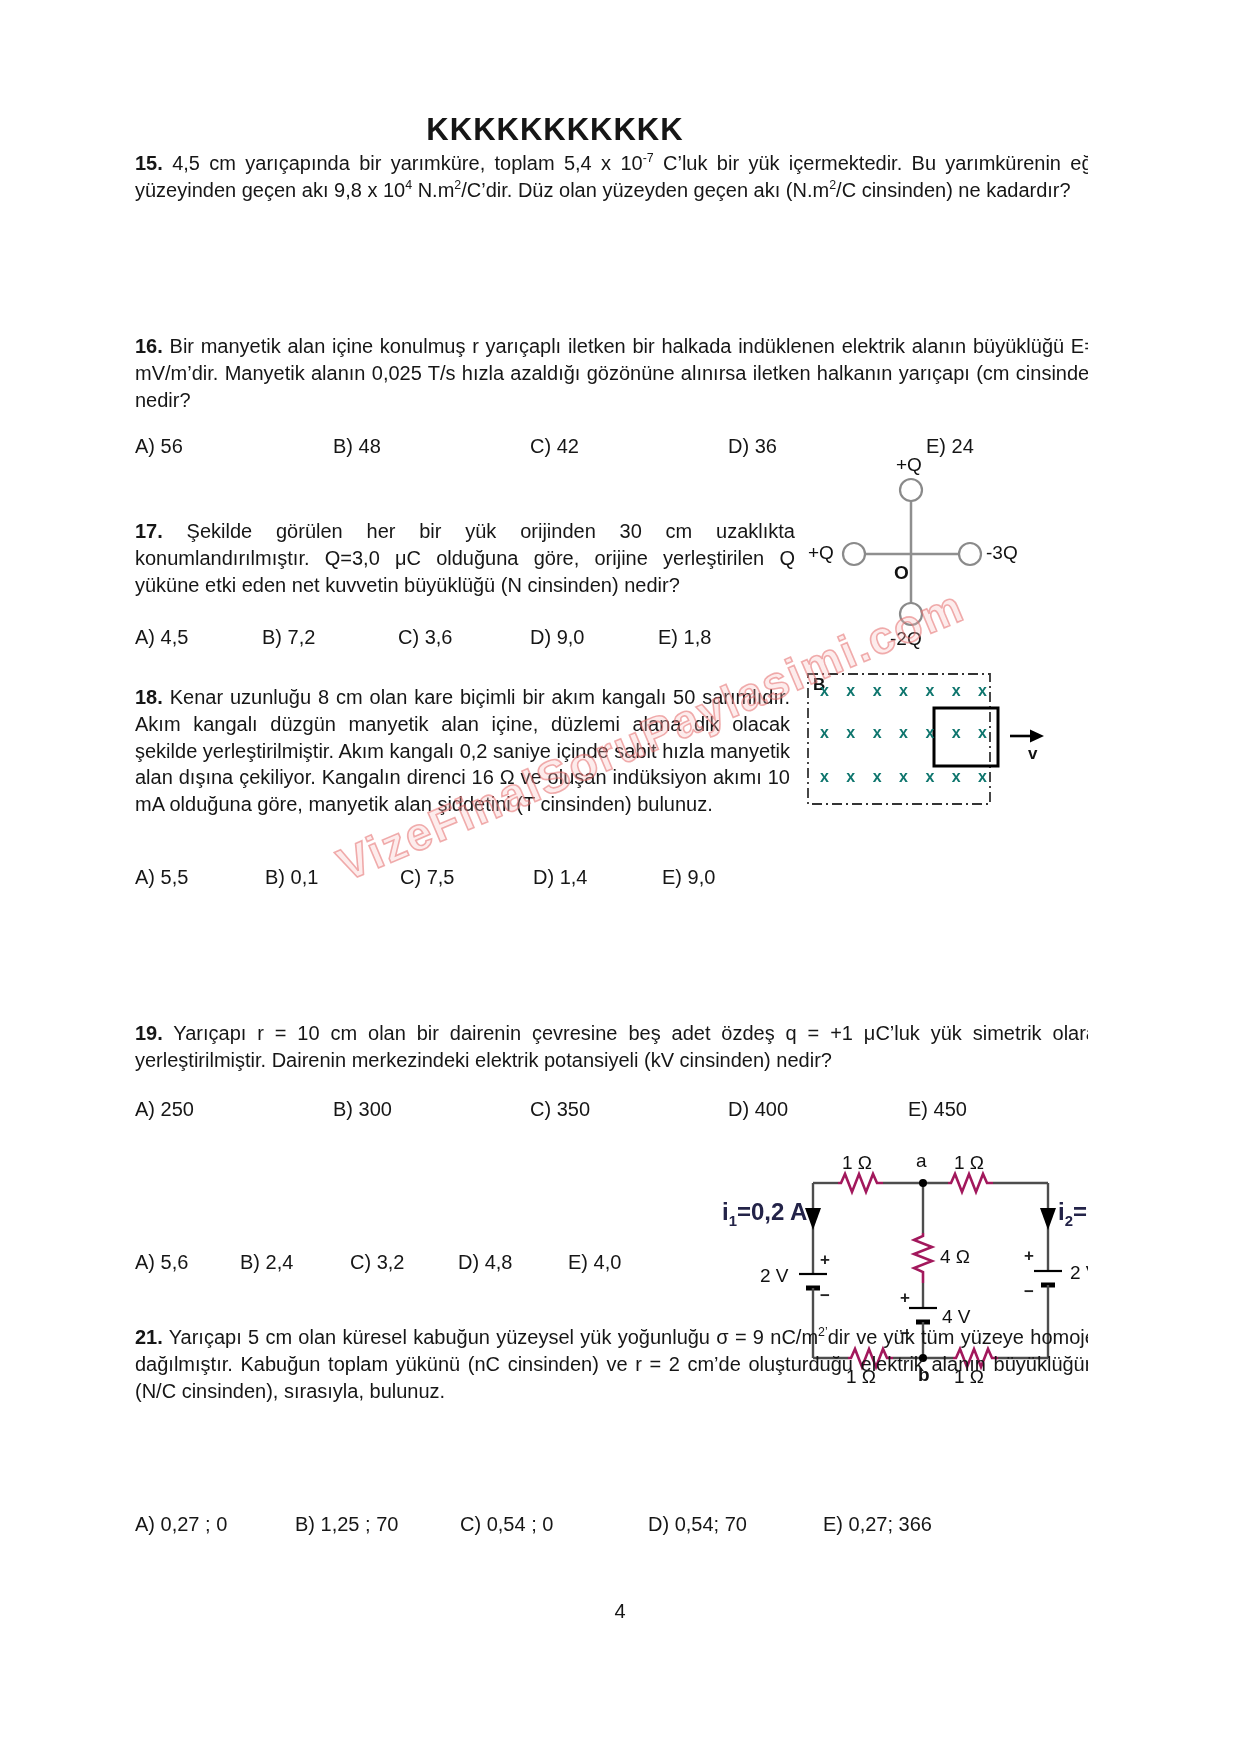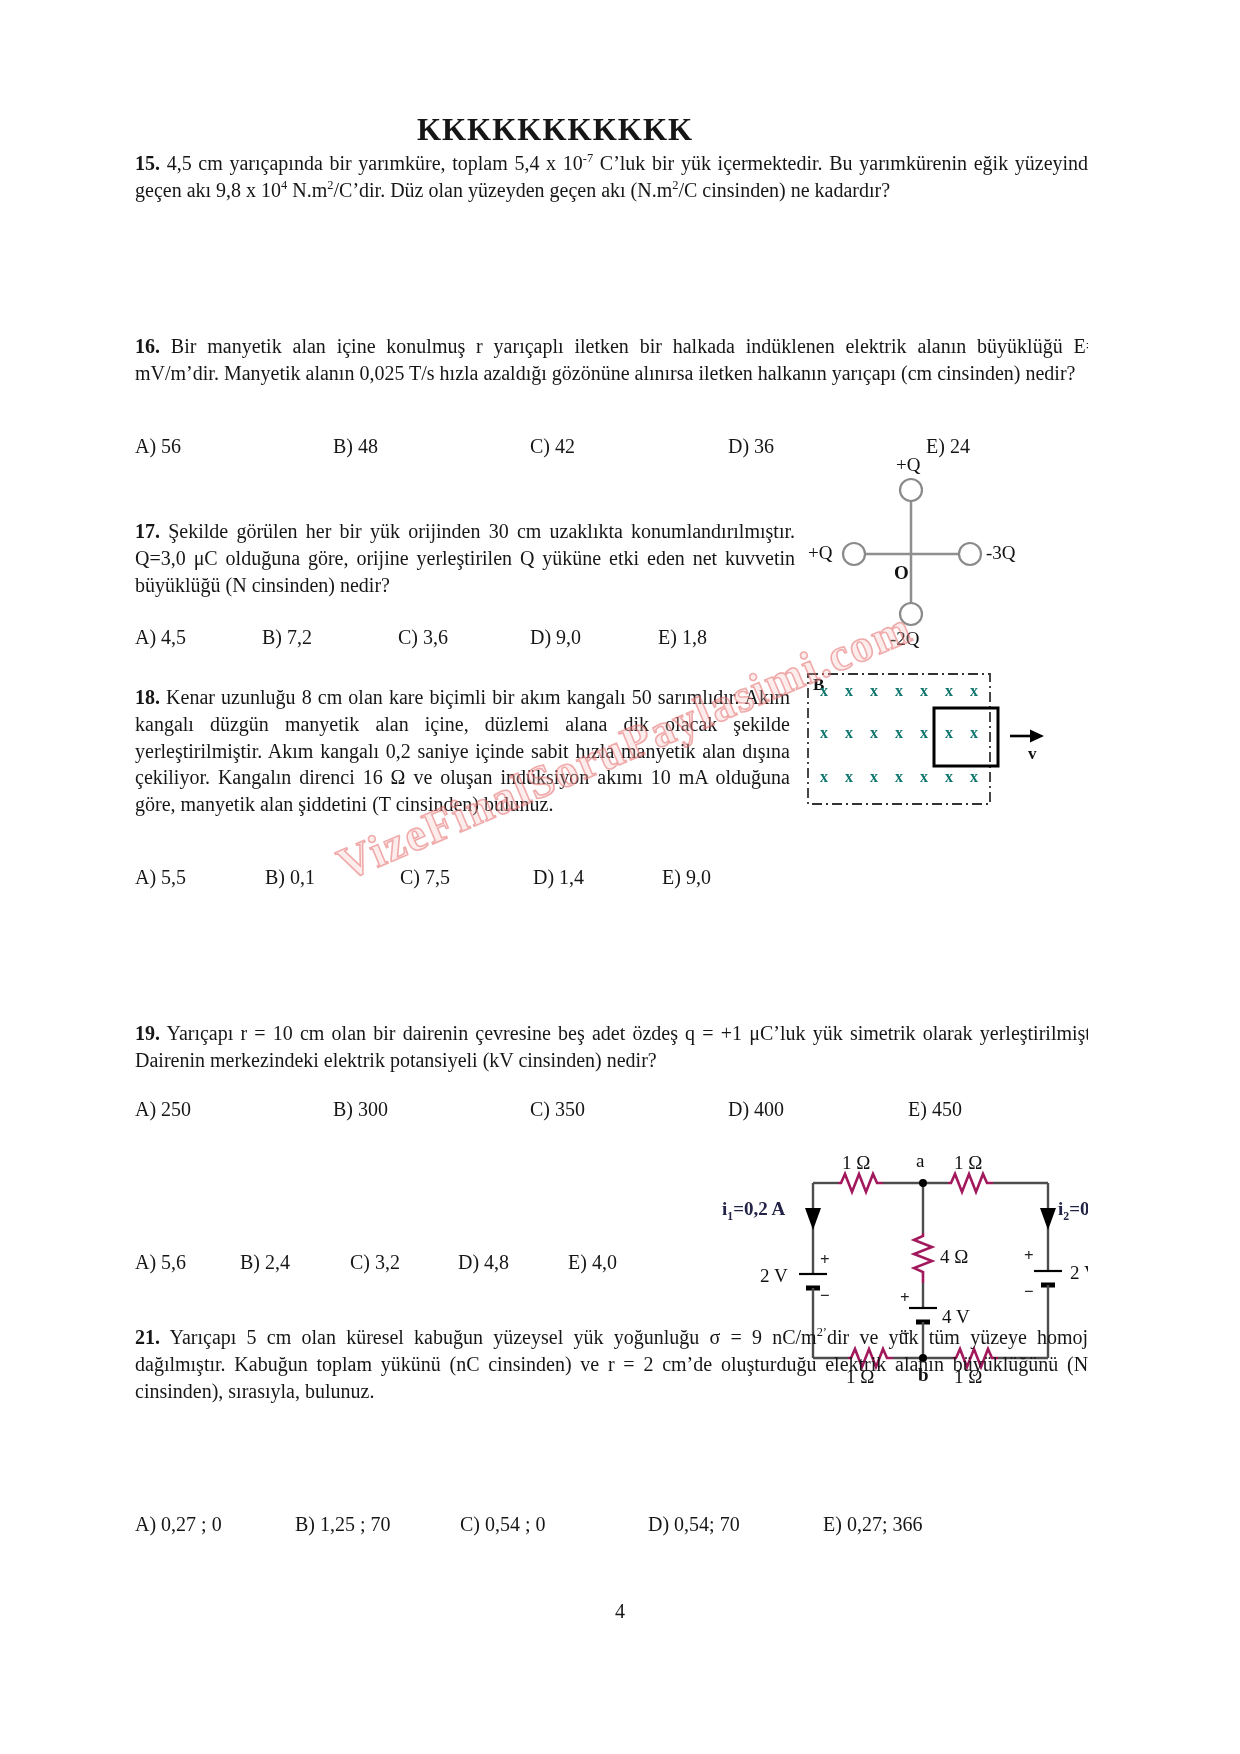--- a/index.html
+++ b/index.html
@@ -1,31 +1,31 @@
 <!DOCTYPE html>
 <html><head>
 <meta charset="utf-8">
 <style>
   html,body{margin:0;padding:0;background:#ffffff;}
   .sheet{position:relative;width:1088px;height:1754px;background:#fff;overflow:hidden;
-         font-family:Liberation Serif, serif;color:#161616;}
+         font-family:Liberation Sans, sans-serif;color:#161616;}
   .abs{position:absolute;}
   .title{font-size:31px;font-weight:700;text-align:center;letter-spacing:1px;}
   .qtext{margin:0;font-size:20px;line-height:1.34;text-align:justify;}
   .qtext b{font-weight:700;}
   sup{font-size:62%;line-height:0;}
   sub{font-size:62%;line-height:0;}
   .opts{position:absolute;height:28px;width:1000px;}
   .opts span{position:absolute;top:0;white-space:nowrap;font-size:20px;}
   .fig{position:absolute;}
   .flabel{position:absolute;font-size:19px;white-space:nowrap;color:#111;}
   .flabel.bold{font-weight:700;}
   .xrow{position:absolute;left:14px;width:175px;font-size:16px;font-weight:600;
         word-spacing:13px;color:#0f766e;}
-  .cur{color:#232348;font-weight:600;font-size:19px;}
+  .cur{color:#232348;font-weight:600;font-size:24px;}
   .pm{font-size:17px;font-weight:600;color:#222;}
   .watermark{position:absolute;left:340px;top:840px;font-size:46px;font-weight:700;
              letter-spacing:2px;color:rgba(248,185,185,0.28);
              -webkit-text-stroke:1.6px rgba(228,110,110,0.55);
              transform:rotate(-23deg);transform-origin:0 50%;pointer-events:none;white-space:nowrap;}
   .pagenum{position:absolute;left:0;top:1600px;width:1240px;text-align:center;font-size:20px;}
 </style>
 </head>
 <body>
 

